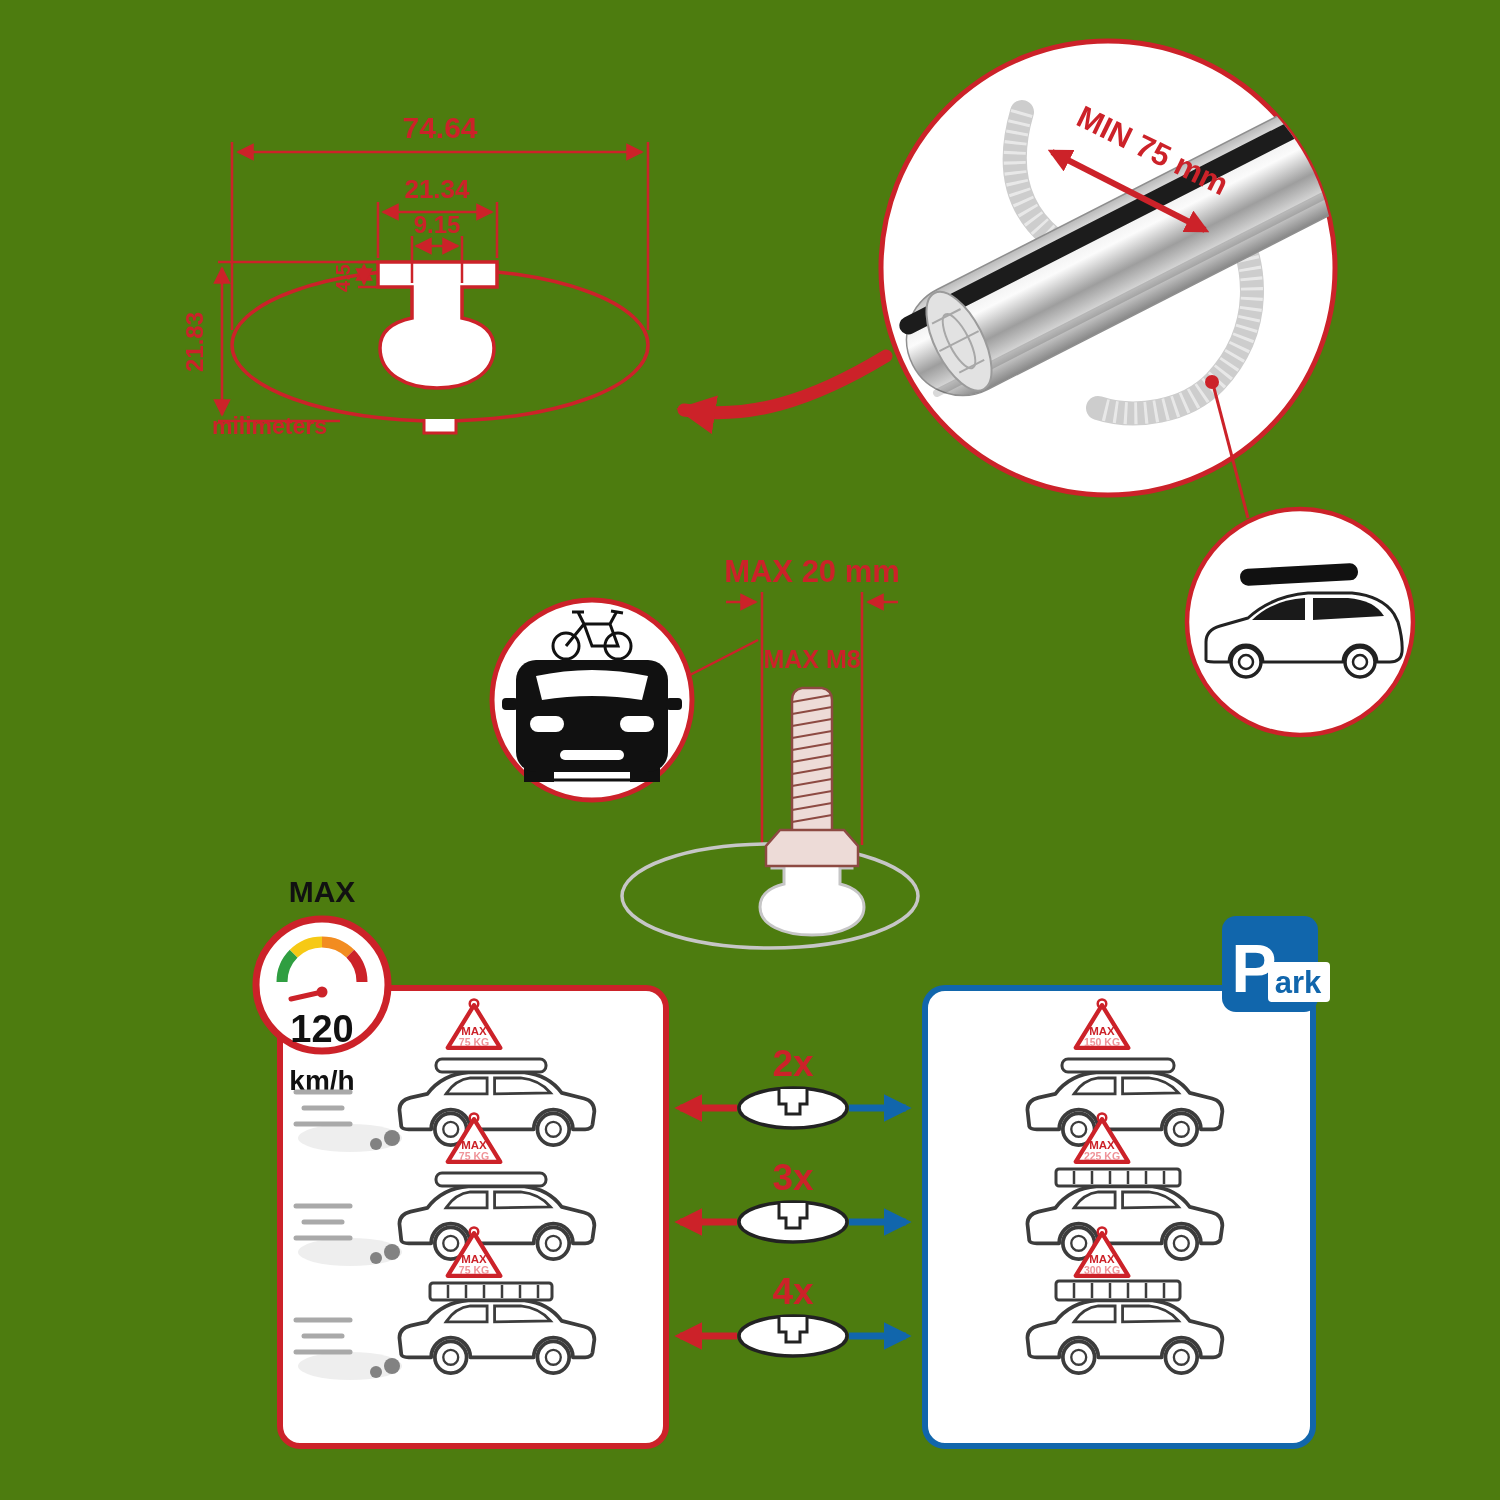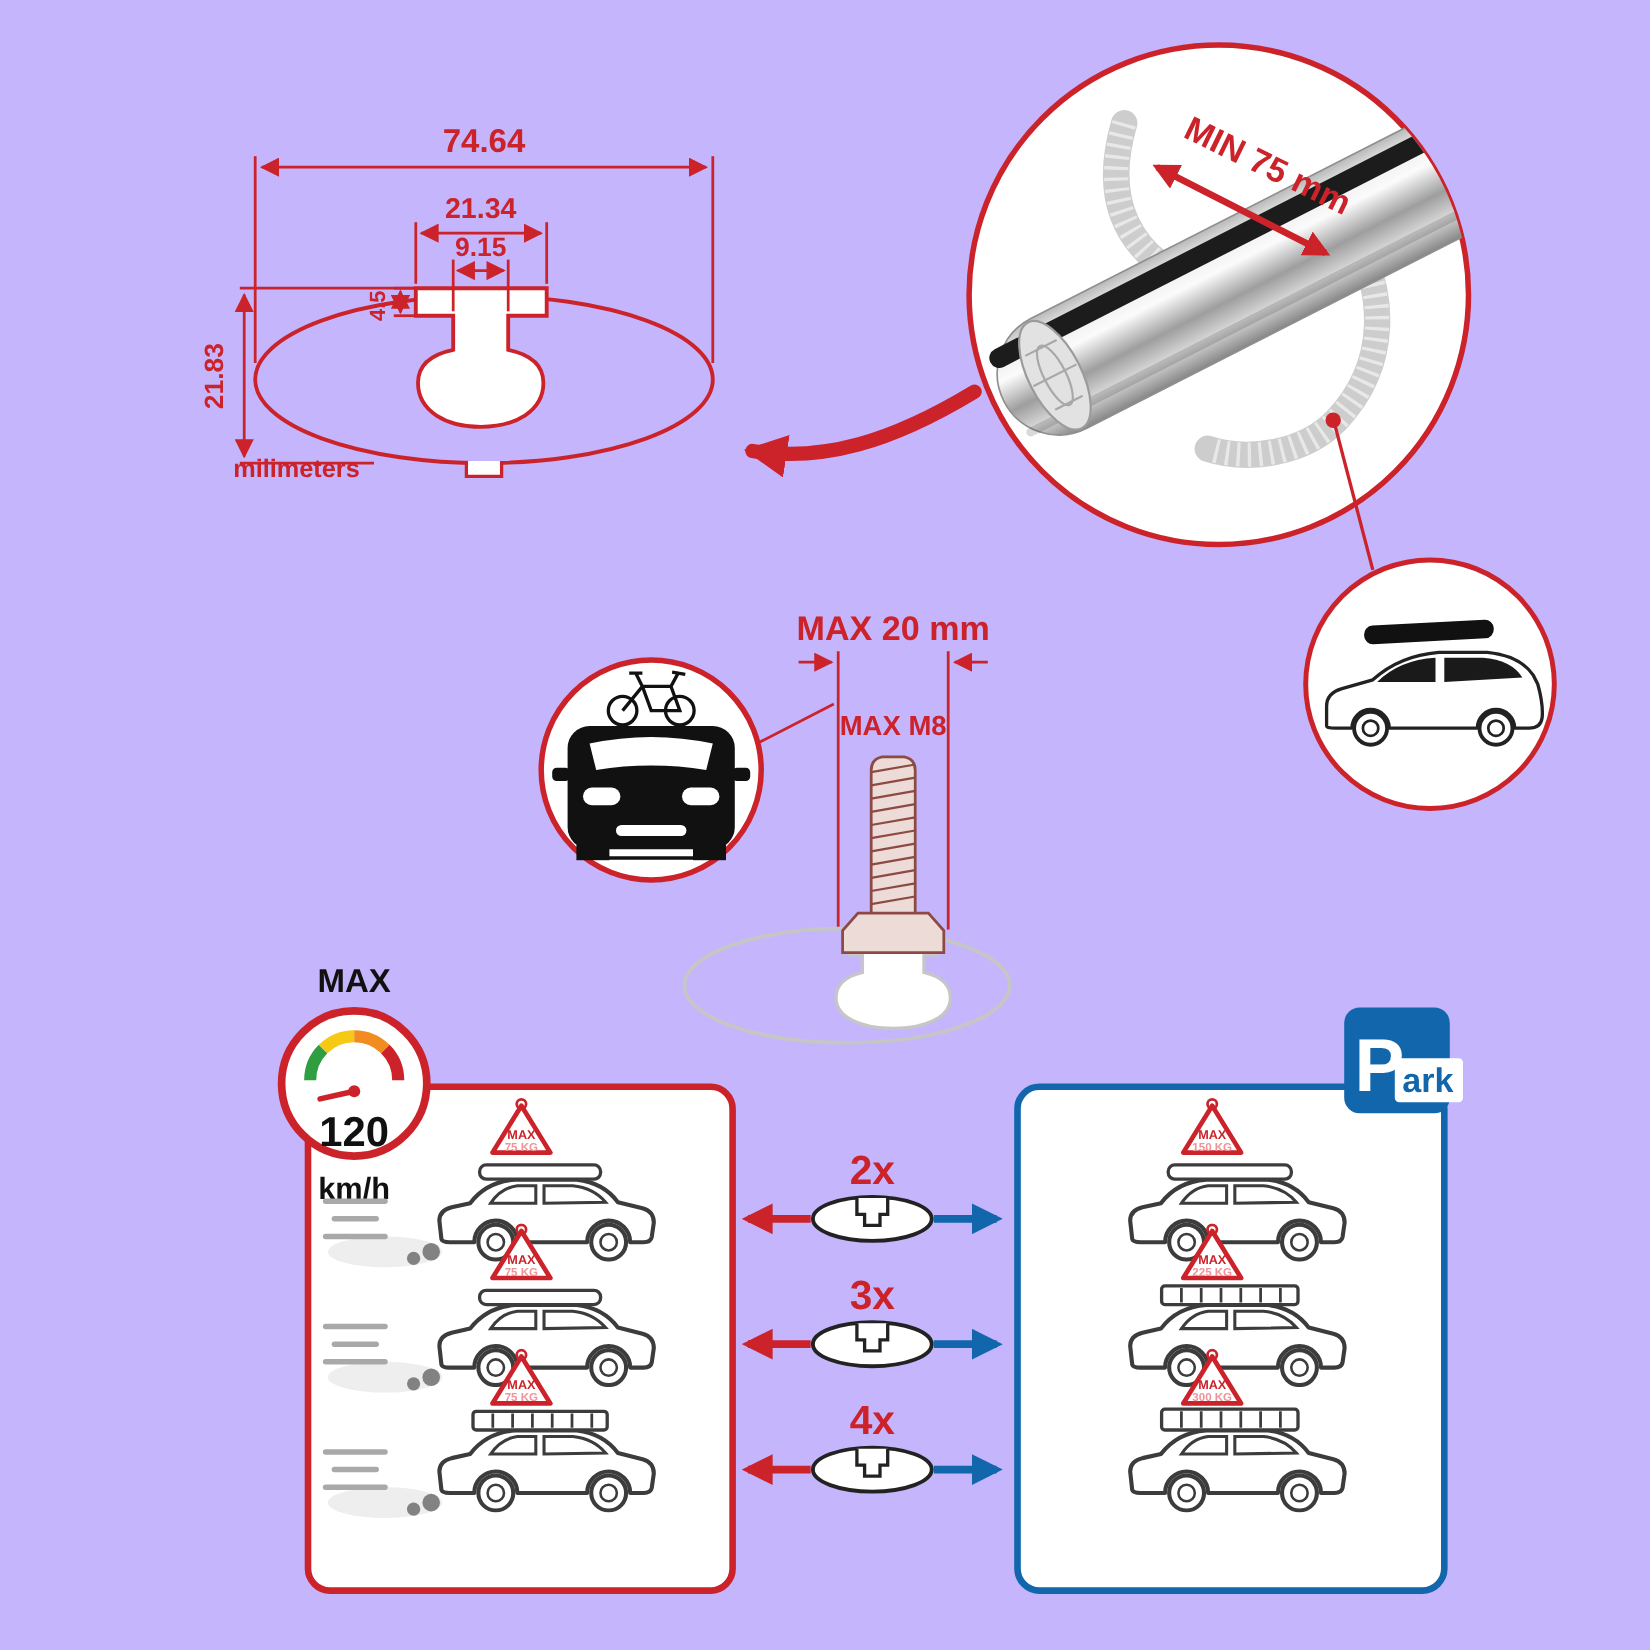--- a/index.html
+++ b/index.html
@@ -1,16 +1,16 @@
 <!DOCTYPE html>
 <html><head>
 <meta charset="utf-8">
 <style>
   html,body{margin:0;padding:0;background:#ffffff;}
-  .canvas{width:1500px;height:1500px;position:relative;background:#c4b5fd;
+  .canvas{width:1500px;height:1500px;position:relative;background:#4d7c0f;
           font-family:"Liberation Sans", sans-serif;}
   svg{display:block;}
   text{font-family:"Liberation Sans", sans-serif;}
   .dim{fill:#cc2229;font-weight:700;}
   .redtxt{fill:#cc2229;font-weight:700;}
   .bluetxt{fill:#1166ac;font-weight:700;}
   .blacktxt{fill:#111111;font-weight:700;}
   .pinktxt{fill:#ef9398;font-weight:700;}
 </style>
 </head>

